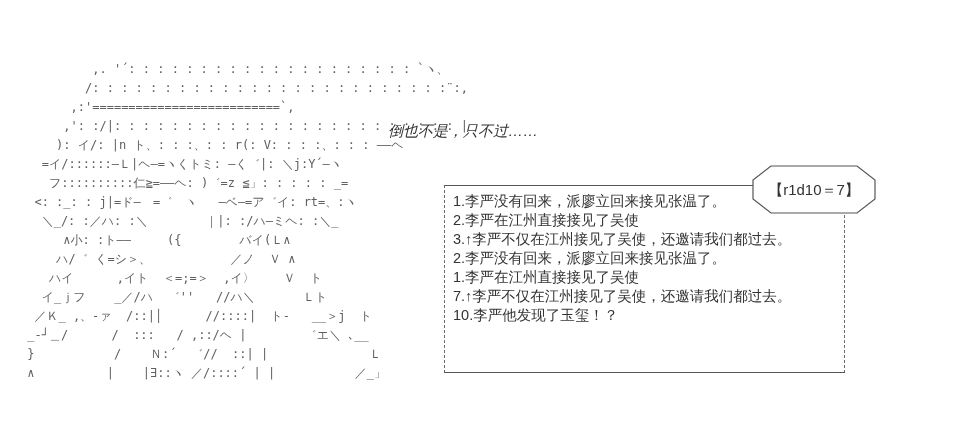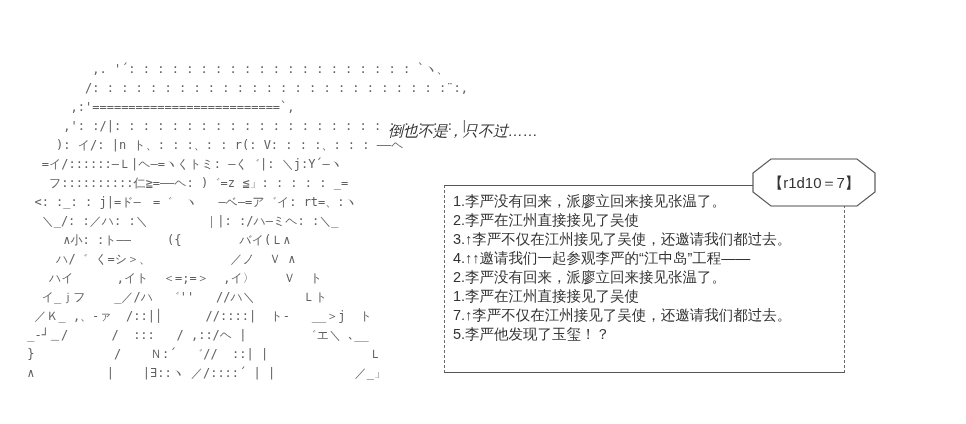--- a/index.html
+++ b/index.html
@@ -53,21 +53,21 @@
   .option-row {
     font-size: 14.5px;
     line-height: 19px;
     color: #333333;
     white-space: nowrap;
   }
   
   #dice-box {
     position: absolute;
     left: 751px;
-    top: 154px;
+    top: 161px;
     width: 126px;
     height: 58px;
   }
   #dice-box svg { position: absolute; left: 0; top: 0; }
   #dice-label {
     position: absolute;
     left: 0; top: 0;
     width: 126px; height: 58px;
     display: flex;
     align-items: center;
@@ -99,25 +99,24 @@
  _‐┘＿/      /  :::   / ,::/ヘ |        ゛エ＼ ､__
  }           /    Ｎ:´  ゛//  ::| |              Ｌ
  ∧          |    |∃::ヽ ／/::::´ | |           ／_」</pre>
 
   <div id="dialogue">倒也不是，只不过……</div>
 
   <div id="options-box">
     <div class="option-row">1.李严没有回来，派廖立回来接见张温了。</div>
     <div class="option-row">2.李严在江州直接接见了吴使</div>
     <div class="option-row">3.↑李严不仅在江州接见了吴使，还邀请我们都过去。</div>
-    <div class="option-row">4.↑↑邀请我们一起参观李严的“江中岛”工程——</div>
     <div class="option-row">2.李严没有回来，派廖立回来接见张温了。</div>
     <div class="option-row">1.李严在江州直接接见了吴使</div>
     <div class="option-row">7.↑李严不仅在江州接见了吴使，还邀请我们都过去。</div>
-    <div class="option-row">5.李严他发现了玉玺！？</div>
+    <div class="option-row">10.李严他发现了玉玺！？</div>
   </div>
 
   <div id="dice-box">
     <svg width="126" height="58" viewBox="0 0 126 58">
       <polygon points="20,5 106,5 124,19 124,38 106,52 20,52 2,38 2,19" fill="#ffffff" stroke="#555555" stroke-width="1.2"></polygon>
     </svg>
     <div id="dice-label">【r1d10＝7】</div>
   </div>
 
 </div>

